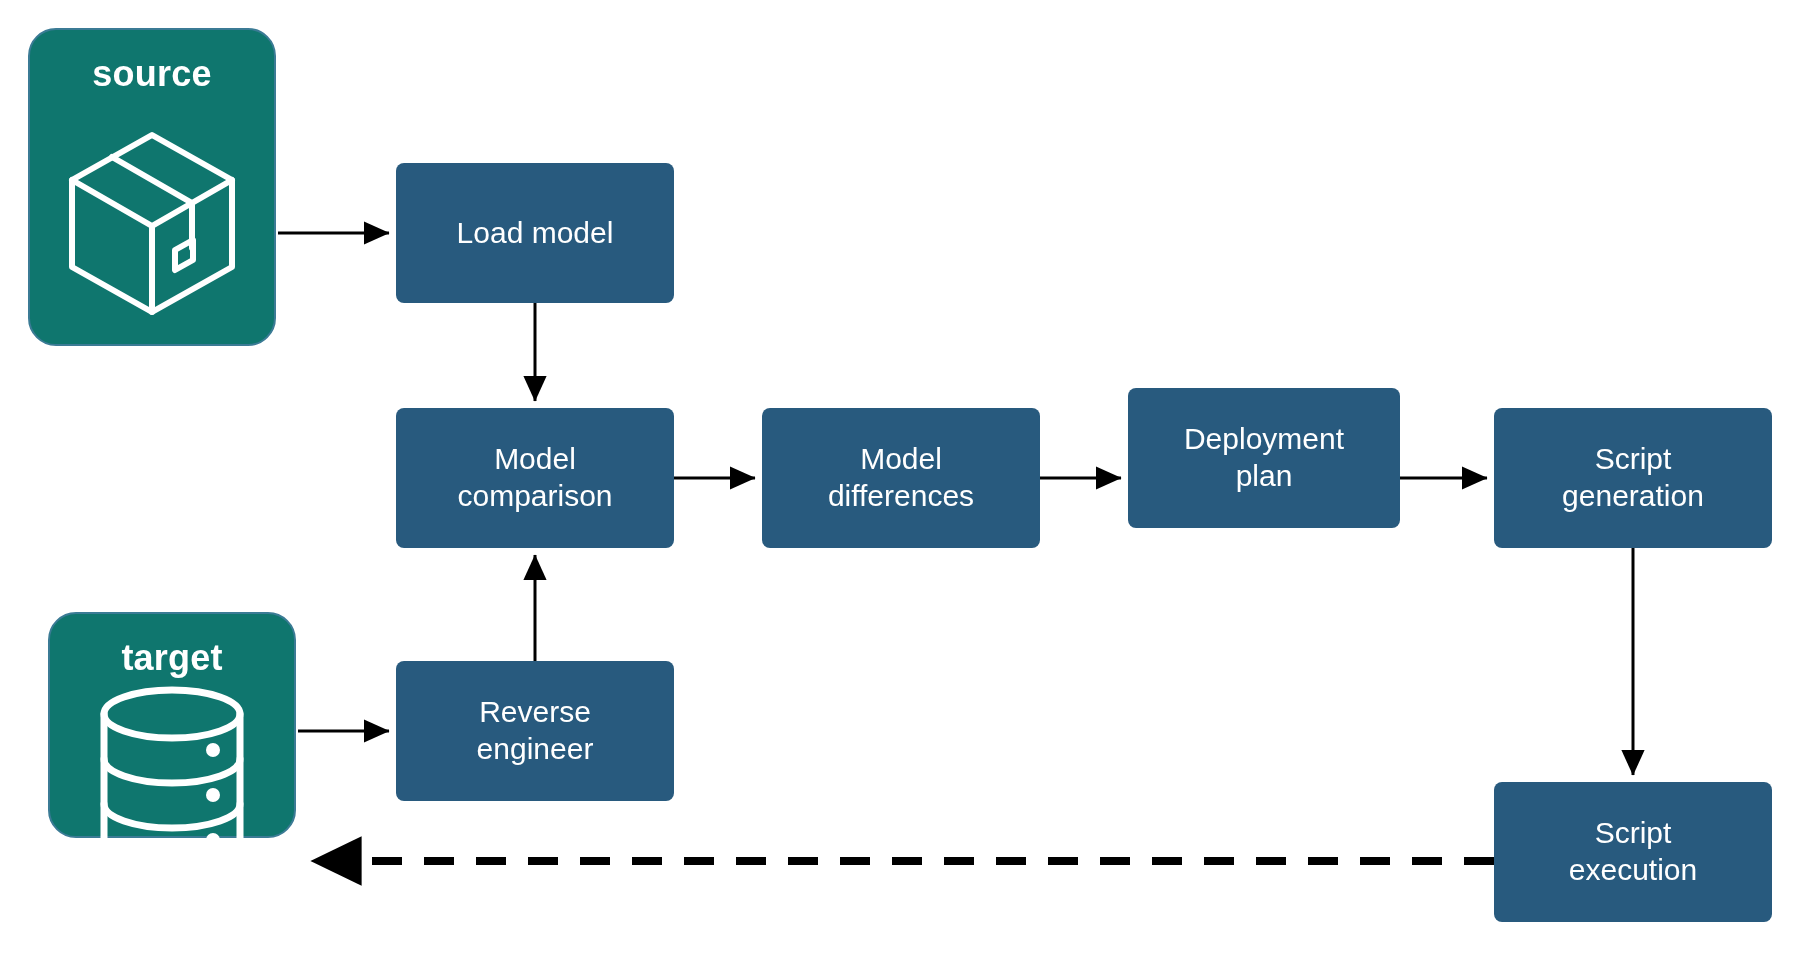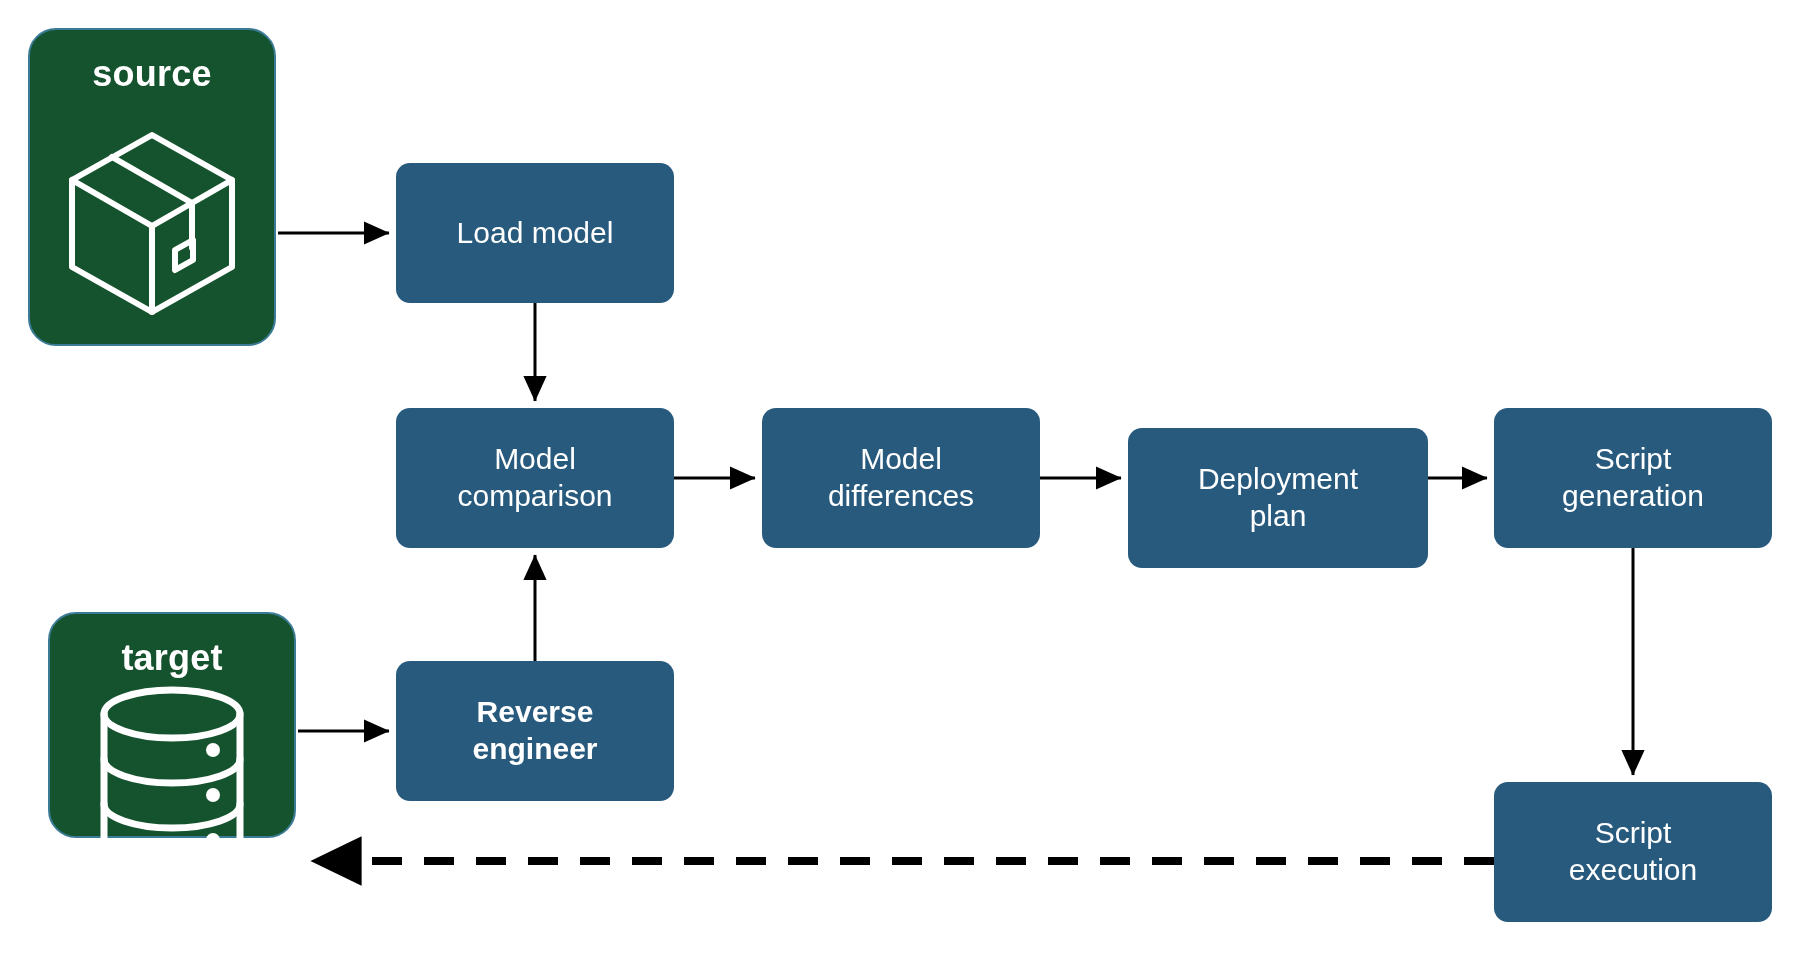--- a/index.html
+++ b/index.html
@@ -16,21 +16,21 @@
   }
   #canvas {
     position: relative;
     width: 1800px;
     height: 959px;
     background: #ffffff;
   }
   
   .endpoint {
     position: absolute;
-    background: #14532d;
+    background: #0f766e;
     border: 2px solid #3b7b95;
     border-radius: 28px;
     box-sizing: border-box;
     display: flex;
     flex-direction: column;
     align-items: center;
     justify-content: flex-start;
   }
   .endpoint-label {
     color: #ffffff;
@@ -45,21 +45,21 @@
     margin-top: 8px;
     flex: 1;
     display: flex;
     align-items: center;
     justify-content: center;
   }
   
   .process {
     position: absolute;
     background: #285a7e;
-    border-radius: 14px;
+    border-radius: 8px;
     box-sizing: border-box;
     display: flex;
     align-items: center;
     justify-content: center;
     text-align: center;
     color: #ffffff;
     font-size: 30px;
     line-height: 1.22;
     padding: 4px 10px;
     font-family: "Liberation Sans", sans-serif;
@@ -157,25 +157,25 @@
   </div>
 
   <div class="process" style="left:396px; top:163px; width:278px; height:140px;">Load model</div>
 
   <div class="process" style="left:396px; top:408px; width:278px; height:140px;">Model
 comparison</div>
 
   <div class="process" style="left:762px; top:408px; width:278px; height:140px;">Model
 differences</div>
 
-  <div class="process" style="left:1128px; top:428px; width:300px; height:140px;">Deployment
+  <div class="process" style="left:1128px; top:388px; width:272px; height:140px;">Deployment
 plan</div>
 
   <div class="process" style="left:1494px; top:408px; width:278px; height:140px;">Script
 generation</div>
 
-  <div class="process" style="left:396px; top:661px; width:278px; height:140px;font-weight:bold;">Reverse
+  <div class="process" style="left:396px; top:661px; width:278px; height:140px;">Reverse
 engineer</div>
 
   <div class="process" style="left:1494px; top:782px; width:278px; height:140px;">Script
 execution</div>
 
 </div>
 
 </body></html>

